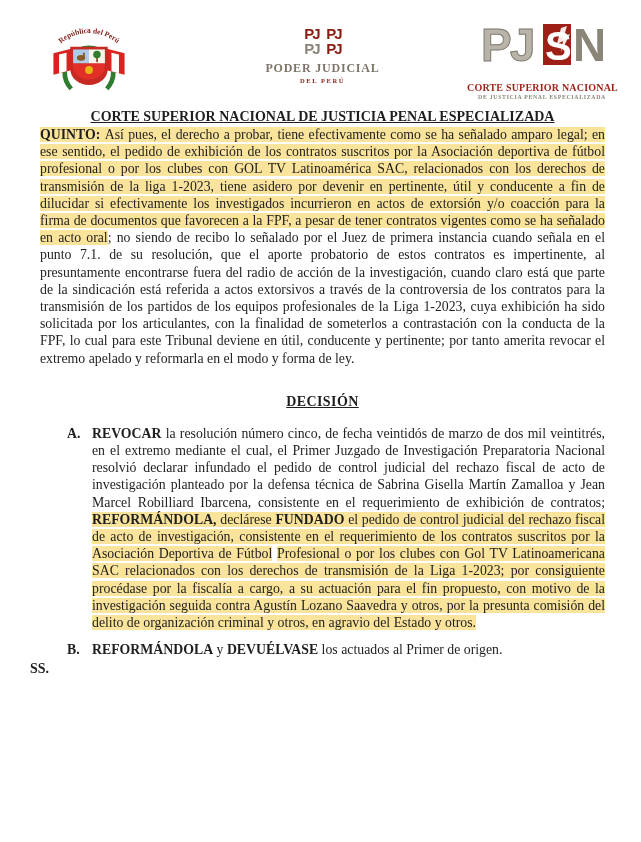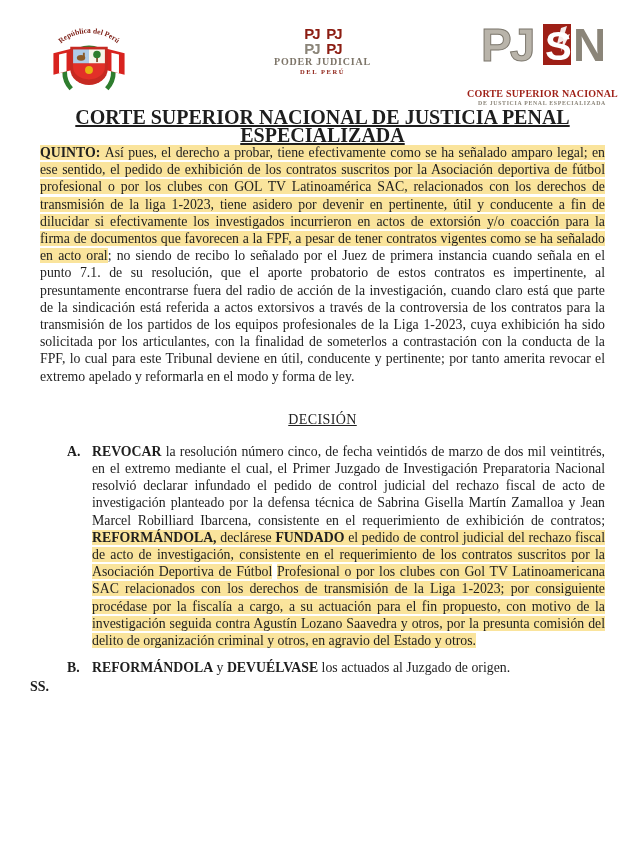--- a/index.html
+++ b/index.html
@@ -10,39 +10,39 @@
   
   .header{position:relative;height:96px;}
   .logo-left{position:absolute;left:2px;top:2px;width:94px;text-align:center;}
   .logo-center{position:absolute;left:50%;transform:translateX(-50%);top:16px;text-align:center;}
   .logo-right{position:absolute;right:-12px;top:12px;width:150px;text-align:center;}
 
   .pj-grid{display:grid;grid-template-columns:repeat(2,21px);gap:0 1px;justify-content:center;line-height:15px;}
   .pj-tile{font-family:"Liberation Sans",sans-serif;font-weight:900;font-size:15px;
            letter-spacing:-2px;color:#8c1d12;text-align:center;}
   .pj-tile.gray{color:#8b8579;}
-  .pj-line1{font-weight:700;font-size:10px;color:#7d7569;letter-spacing:0.8px;white-space:nowrap;}
+  .pj-line1{font-weight:700;font-size:12px;color:#7d7569;letter-spacing:0.8px;margin-top:5px;white-space:nowrap;}
   .pj-line2{font-weight:700;font-size:6.5px;color:#8c1d12;letter-spacing:1.6px;margin-top:1px;}
 
-  .csn-line1{font-weight:700;font-size:10px;color:#9e1f16;letter-spacing:0.2px;margin-top:16px;white-space:nowrap;}
+  .csn-line1{font-weight:700;font-size:10px;color:#9e1f16;letter-spacing:0.2px;margin-top:10px;white-space:nowrap;}
   .csn-line2{font-weight:700;font-size:5.8px;color:#8b8579;letter-spacing:0.7px;margin-top:1px;white-space:nowrap;}
 
   
-  .title-block{text-align:center;margin-top:2px;font-weight:700;font-size:20px;line-height:18px;}
+  .title-block{text-align:center;margin-top:2px;font-weight:700;font-size:14px;line-height:18px;}
   .title-line1{text-decoration:underline;}
 
   
   p.para{margin:0;font-size:13.8px;line-height:17.2px;text-align:justify;}
   .p-quinto{margin-top:8px;}
   .p-resuelve{margin-top:20px;}
   b,.bold{font-weight:700;}
   mark{background:#fae49c;color:inherit;padding:0 0;}
   mark.bold{font-weight:700;}
 
-  .decision{margin:26px 0 0 0;text-align:center;font-size:14px;font-weight:400;line-height:18px;}
+  .decision{margin:26px 0 0 0;text-align:center;font-size:14px;font-weight:700;line-height:18px;}
   .decision span{text-decoration:underline;letter-spacing:0.4px;}
 
   
   .list-item{display:flex;font-size:13.8px;line-height:17.2px;}
   .item-a{margin-top:14px;}
   .item-b{margin-top:10px;}
   .marker{width:25px;margin-left:27px;font-weight:700;flex:none;}
   .item-text{flex:1;text-align:justify;}
 
   .signature{margin:3px 0 0 -10px;font-weight:700;font-size:14px;}
@@ -116,18 +116,18 @@
   <h2 class="decision"><span>DECISIÓN</span></h2>
 
 
   <div class="list-item item-a">
     <div class="marker">A.</div>
     <div class="item-text"><b>REVOCAR</b><span> la resolución número cinco, de fecha veintidós de marzo de dos mil veintitrés, en el extremo mediante el cual, el Primer Juzgado de Investigación Preparatoria Nacional resolvió declarar infundado el pedido de control judicial del rechazo fiscal de acto de investigación planteado por la defensa técnica de Sabrina Gisella Martín Zamalloa y Jean Marcel Robilliard Ibarcena, consistente en el requerimiento de exhibición de contratos; </span><mark class="bold">REFORMÁNDOLA,</mark><mark> declárese </mark><mark class="bold">FUNDADO</mark><mark> el pedido de control judicial del rechazo fiscal de acto de investigación, consistente en el requerimiento de los contratos suscritos por la Asociación Deportiva de Fútbol</mark><span> </span><mark>Profesional o por los clubes con Gol TV Latinoamericana SAC relacionados con los derechos de transmisión de la Liga 1-2023; por consiguiente procédase por la fiscalía a cargo, a su actuación para el fin propuesto, con motivo de la investigación seguida contra Agustín Lozano Saavedra y otros, por la presunta comisión del delito de organización criminal y otros, en agravio del Estado y otros.</mark></div>
   </div>
 
   <div class="list-item item-b">
     <div class="marker">B.</div>
-    <div class="item-text"><b>REFORMÁNDOLA</b><span> y </span><b>DEVUÉLVASE</b><span> los actuados al Juzgado de origen.</span></div>
+    <div class="item-text"><b>REFORMÁNDOLA</b><span> y </span><b>DEVUÉLVASE</b><span> los actuados al Primer de origen.</span></div>
   </div>
 
   <div class="signature">SS.</div>
 
 </div>
 
 </body></html>

